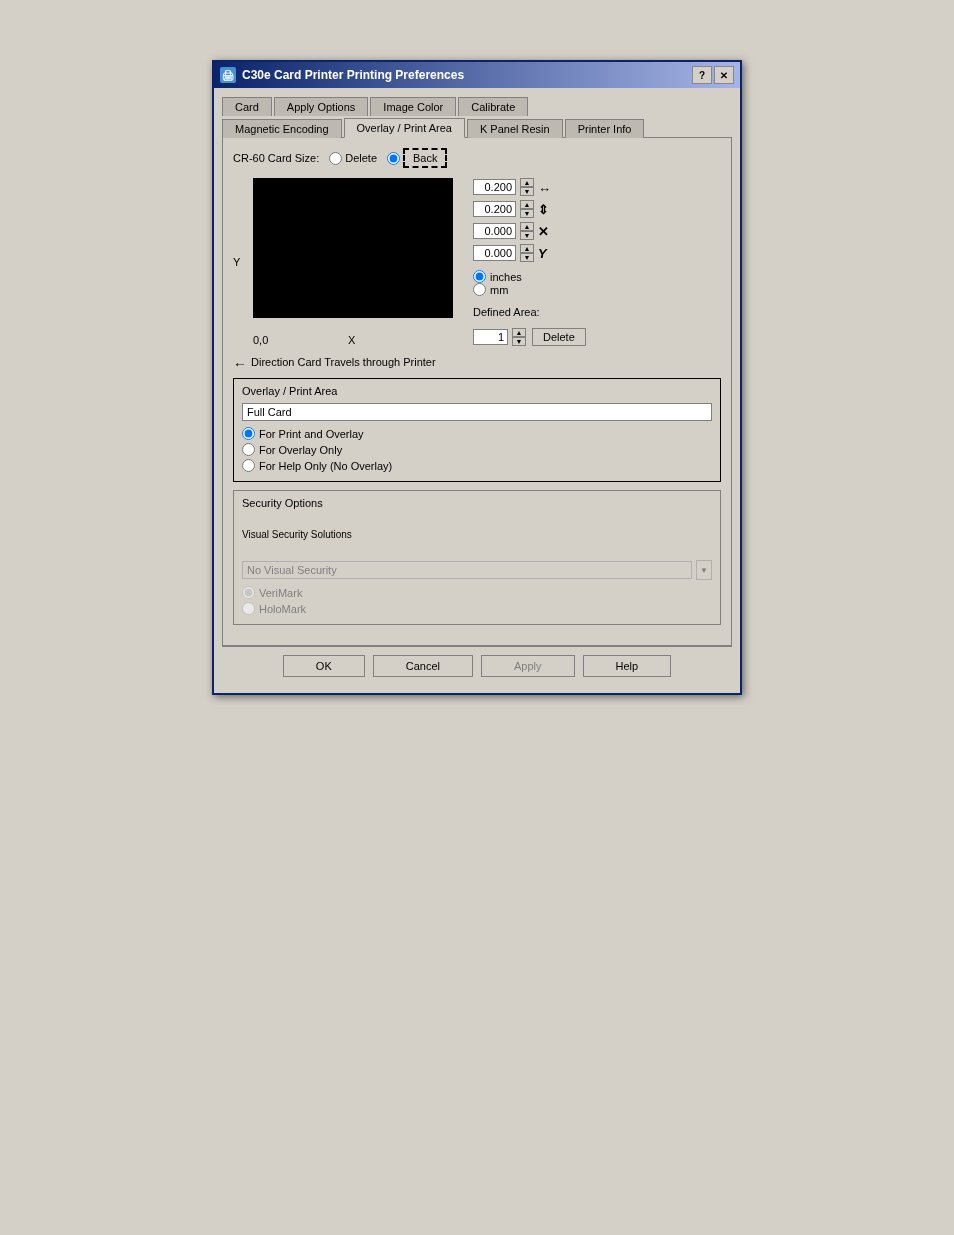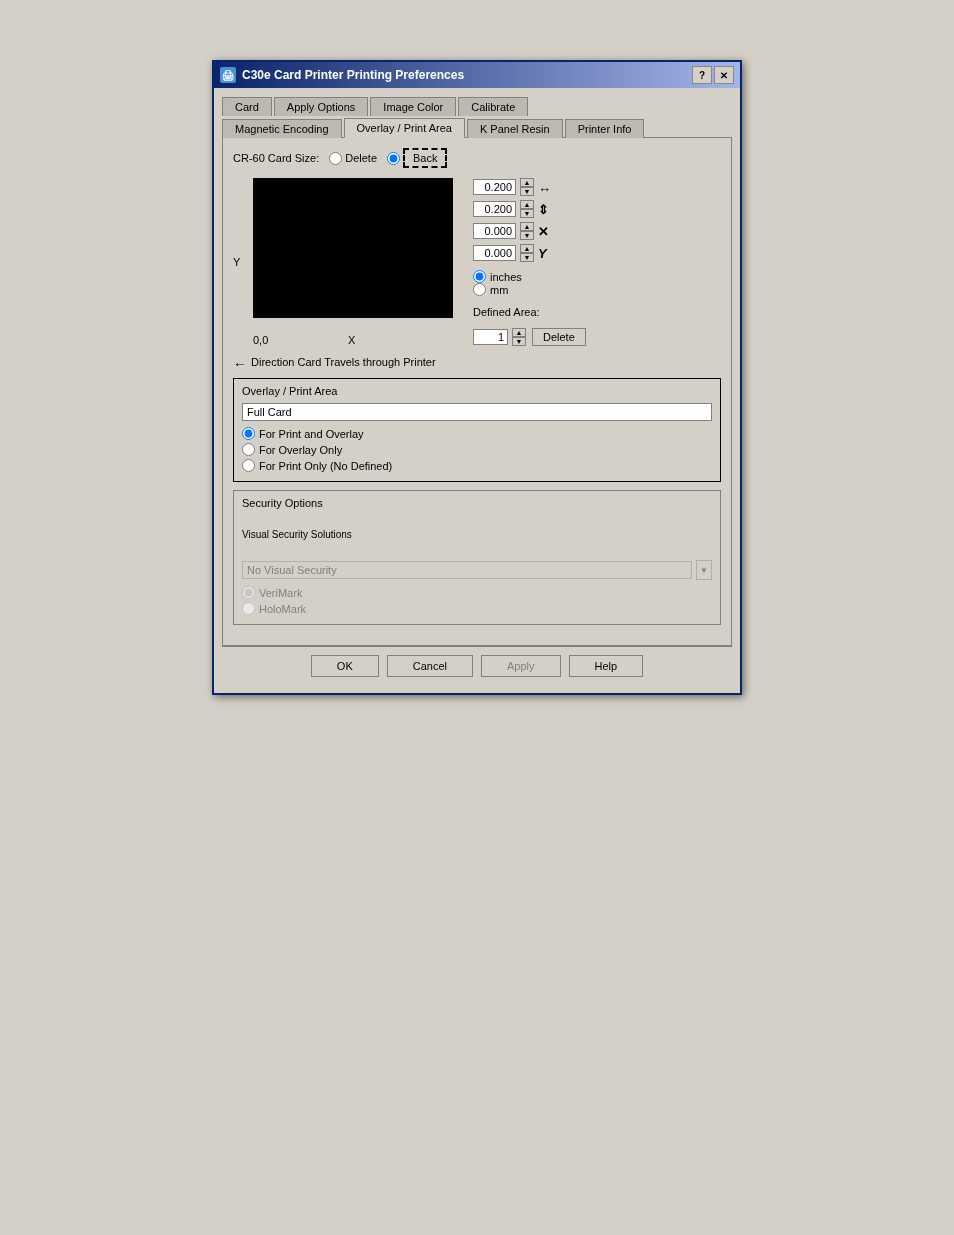--- a/index.html
+++ b/index.html
@@ -366,21 +366,21 @@
     
     .bottom-buttons {
       display: flex;
       justify-content: center;
       gap: 8px;
       padding: 8px;
       border-top: 1px solid #808080;
     }
 
     .bottom-btn {
-      padding: 4px 25px;
+      padding: 4px 32px;
       border: 1px solid #808080;
       background: #d4d0c8;
       font-size: 11px;
       cursor: pointer;
       min-width: 60px;
     }
 
     .bottom-btn.disabled {
       color: #808080;
       cursor: default;
@@ -532,21 +532,21 @@
         <label class="radio-option">
           <input type="radio" name="overlaytype" checked="" style="">
           <span>For Print and Overlay</span>
         </label>
         <label class="radio-option">
           <input type="radio" name="overlaytype" style="">
           <span>For Overlay Only</span>
         </label>
         <label class="radio-option">
           <input type="radio" name="overlaytype" style="">
-          <span>For Print Only (No Defined)</span>
+          <span>For Help Only (No Overlay)</span>
         </label>
       </div>
 
       <div class="security-section">
         <div class="security-legend">Security Options</div>
         <div class="security-subtitle">Visual Security Solutions</div>
 
         <div class="dropdown-row">
           <input class="dropdown-disabled" type="text" value="No Visual Security" readonly="" style="">
           <div class="dropdown-arrow-disabled">▼</div>

